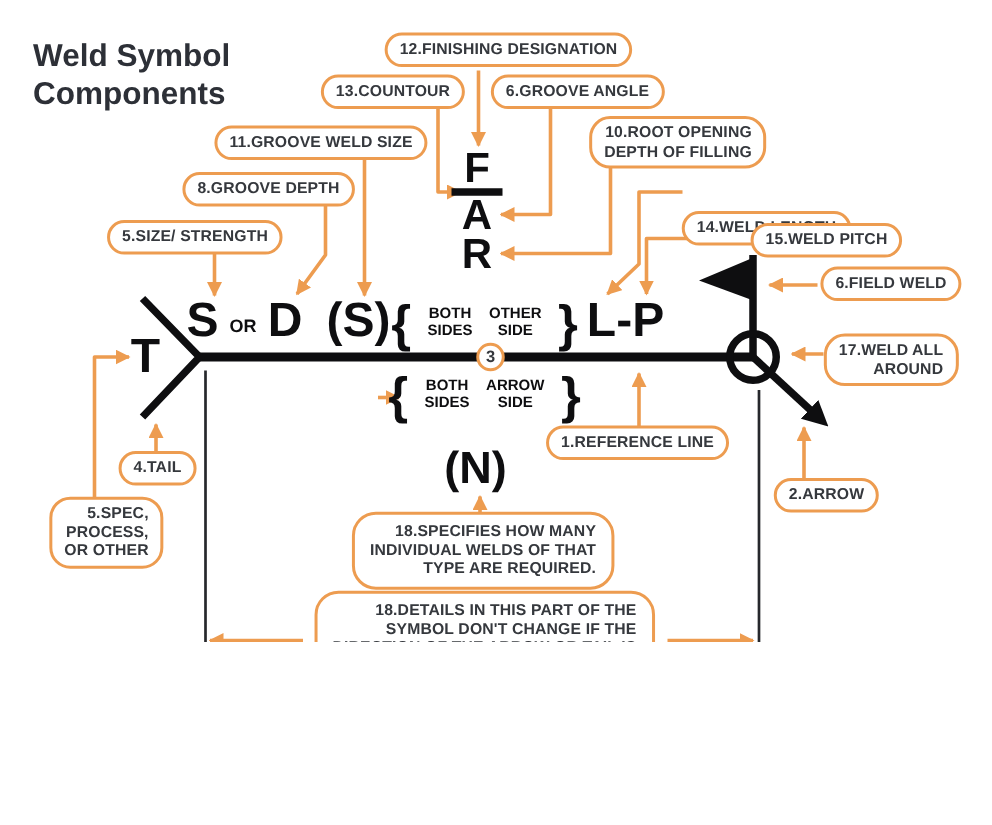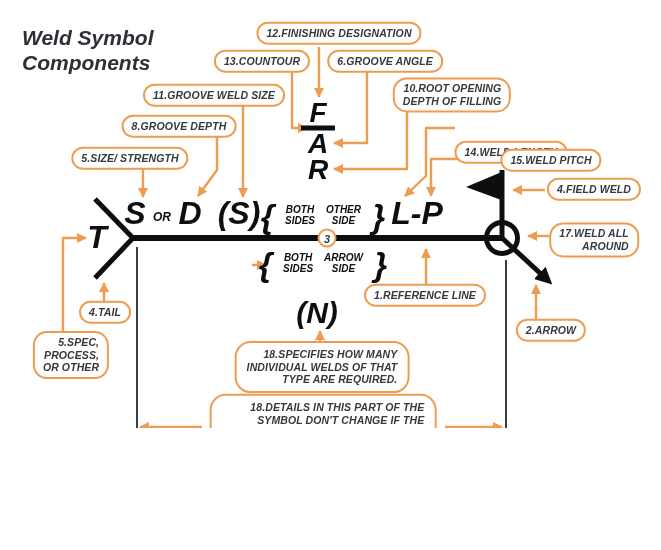--- a/index.html
+++ b/index.html
@@ -6,21 +6,20 @@
     --accent:#ED9C50;
     --ink:#2D3037;
     --symbol:#0E0E10;
     --thin:#26282C;
   }
   html,body{margin:0;padding:0;background:#fff;}
   #stage{
     position:relative;width:661px;height:428px;background:#fff;
     font-family:"Liberation Sans","DejaVu Sans",sans-serif;
     overflow:hidden;
-    font-style:italic;
   }
   #lines{position:absolute;left:0;top:0;z-index:1;}
   .o{stroke:var(--accent);stroke-width:2.4;fill:none;stroke-linejoin:round;}
   .k{stroke:var(--symbol);fill:none;stroke-linejoin:miter;}
   .kfill{fill:var(--symbol);stroke:none;}
   .t{stroke:var(--thin);stroke-width:1.8;fill:none;}
   .mo{fill:var(--accent);}
   .pill{
     position:absolute;z-index:3;transform:translate(-50%,-50%);
     background:#fff;border:2px solid var(--accent);border-radius:14px;
@@ -112,21 +111,21 @@
   <div class="pill" style="left:339px;top:33px;">12.FINISHING DESIGNATION</div>
   <div class="pill" style="left:262px;top:61px;">13.COUNTOUR</div>
   <div class="pill" style="left:385px;top:61px;">6.GROOVE ANGLE</div>
   <div class="pill" style="left:214px;top:95px;">11.GROOVE WELD SIZE</div>
   <div class="pill" style="left:452px;top:95px;">10.ROOT OPENING
 DEPTH OF FILLING</div>
   <div class="pill" style="left:179px;top:126px;">8.GROOVE DEPTH</div>
   <div class="pill" style="left:511px;top:132px;margin-top:20px;">14.WELD LENGTH</div>
   <div class="pill" style="left:130px;top:158px;">5.SIZE/ STRENGTH</div>
   <div class="pill" style="left:551px;top:160px;">15.WELD PITCH</div>
-  <div class="pill" style="left:594px;top:189px;">4.FIELD WELD</div>
+  <div class="pill" style="left:594px;top:189px;">6.FIELD WELD</div>
   <div class="pill" style="left:594px;top:240px;">17.WELD ALL
 AROUND</div>
   <div class="pill" style="left:425px;top:295px;">1.REFERENCE LINE</div>
   <div class="pill" style="left:551px;top:330px;">2.ARROW</div>
   <div class="pill" style="left:105px;top:312px;">4.TAIL</div>
   <div class="pill" style="left:71px;top:355px;">5.SPEC,
 PROCESS,
 OR OTHER</div>
   <div class="pill big" style="left:322px;top:367px;">18.SPECIFIES HOW MANY
 INDIVIDUAL WELDS OF THAT

